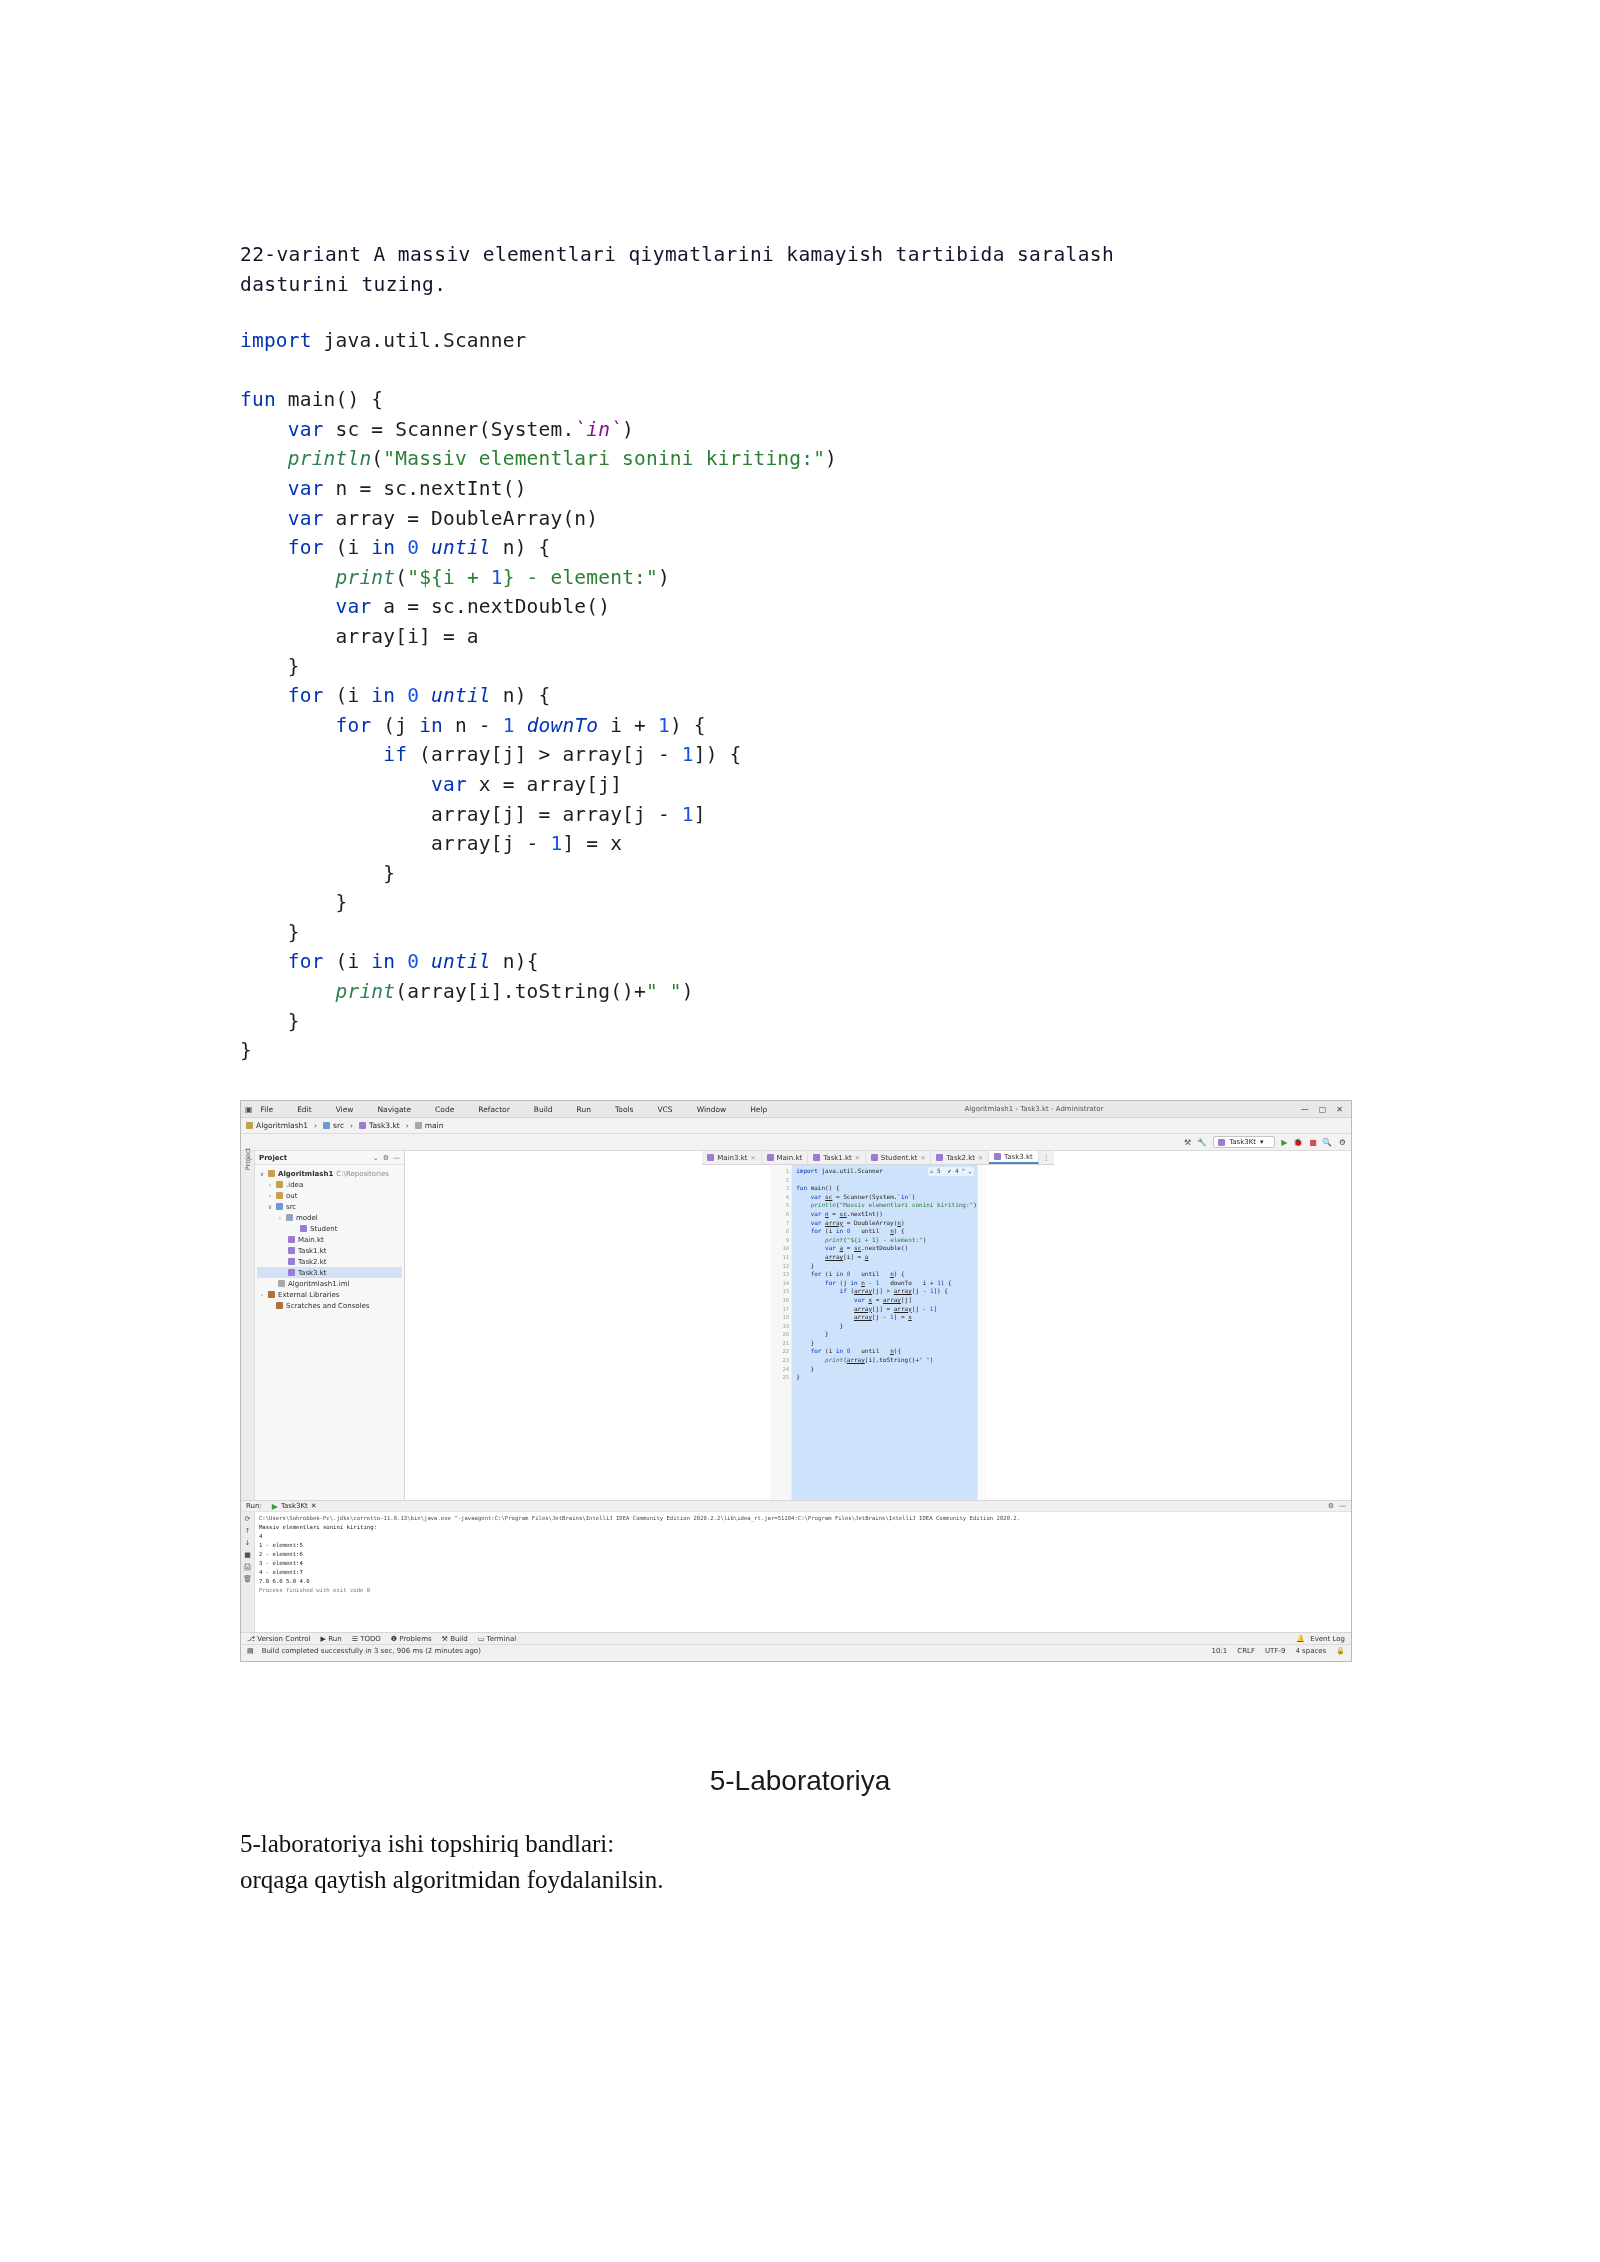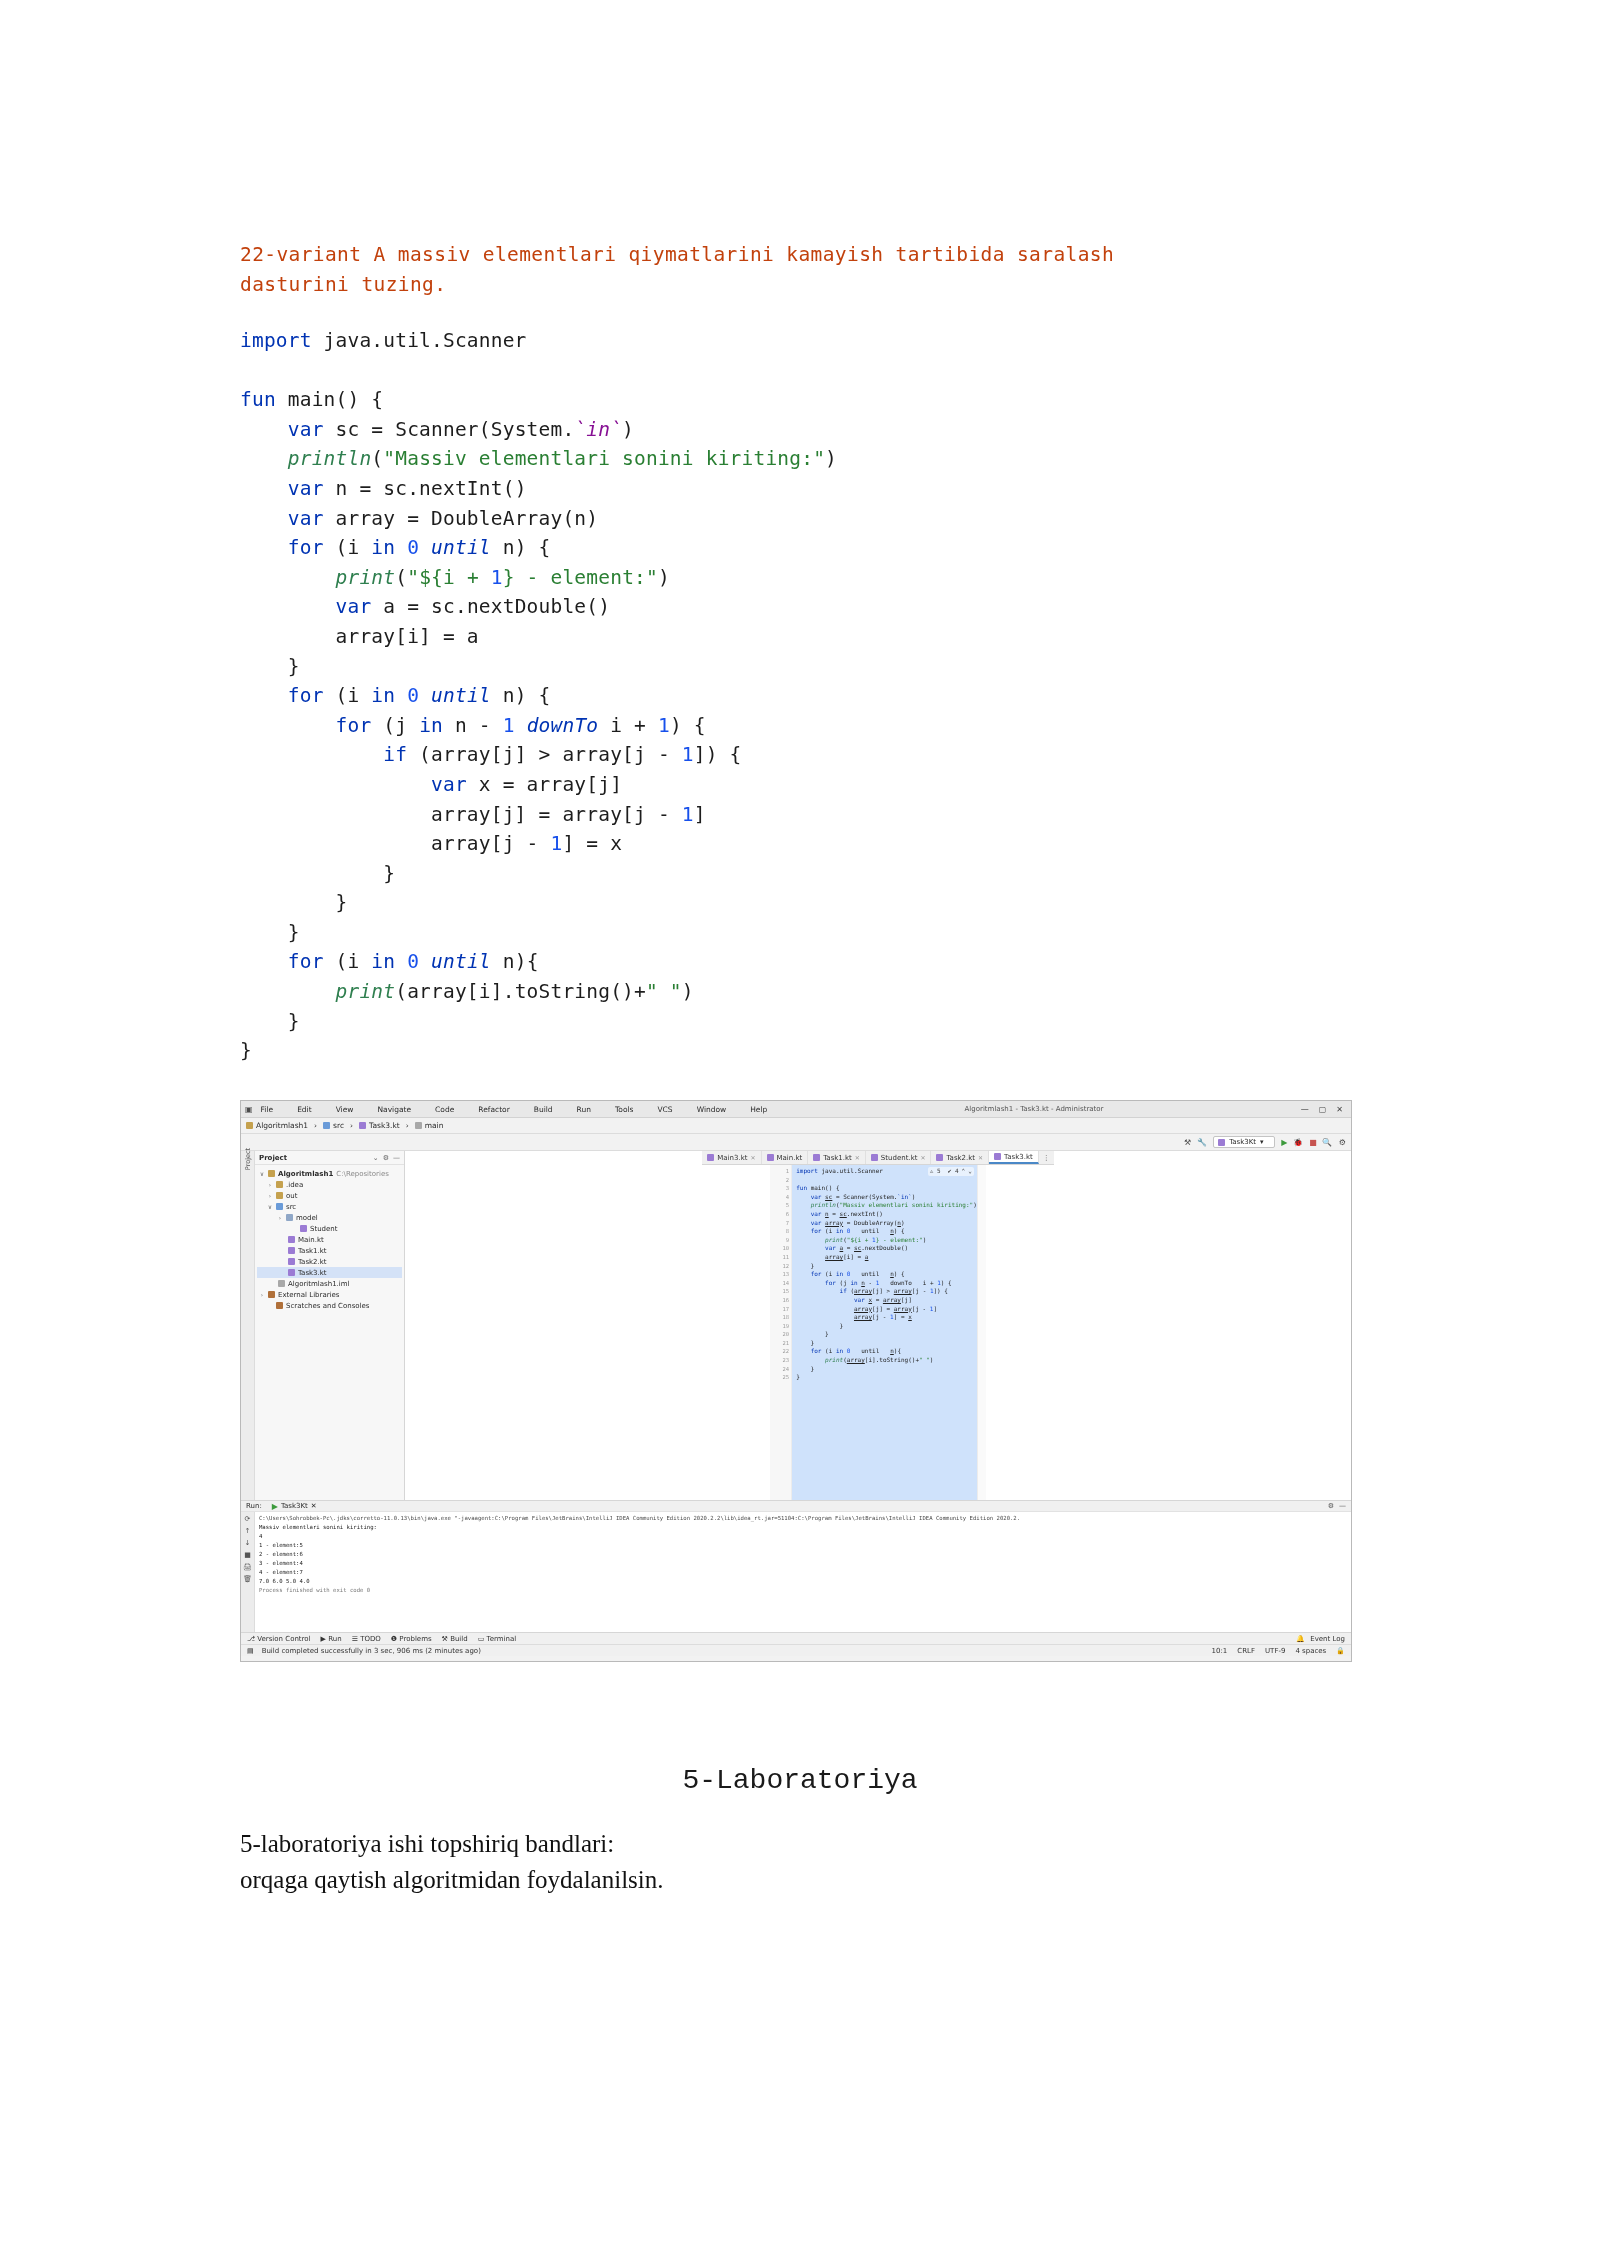--- a/index.html
+++ b/index.html
@@ -5,21 +5,21 @@
   html, body { margin:0; padding:0; background:#ffffff; }
   body { width:1600px; height:2262px; font-family:"Liberation Serif", serif; }
   .page { position:relative; width:1600px; height:2262px; }
 
   
   .doc-body { position:absolute; left:240px; top:240px; width:1130px; }
   .heading {
     font-family:"DejaVu Sans Mono", monospace;
     font-size:19.5px;
     line-height:30px;
-    color:#c2410c;
+    color:#0f172a;
     letter-spacing:0.4px;
     white-space:pre-wrap;
     margin:0 0 26px 0;
   }
   pre.code {
     font-family:"DejaVu Sans Mono", monospace;
     font-size:19.5px;
     line-height:29.6px;
     margin:0;
     color:#1d1d1d;
@@ -177,21 +177,21 @@
   .bottom-tools .right { margin-left:auto; display:flex; align-items:center; gap:5px; }
   .statusbar {
     height:12px; background:#f0f0f0; border-top:1px solid #dcdcdc;
     display:flex; align-items:center; gap:8px; padding:0 6px; font-size:7px; color:#333;
   }
   .statusbar .right { margin-left:auto; display:flex; align-items:center; gap:10px; }
 
   
   .lab-title {
     position:absolute; left:0; right:0; top:1765px;
-    text-align:center; font-family:Liberation Mono, monospace;
+    text-align:center; font-family:Liberation Sans, sans-serif;
     font-size:28px; color:#1a1a1a;
   }
   .lab-text {
     position:absolute; left:240px; top:1815px; width:1160px;
     font-family:"Liberation Serif", serif; font-size:25px; line-height:36px; color:#111;margin-top:11px;
   }
   .lab-text p { margin:0; }
 </style>
 </head>
 <body>

